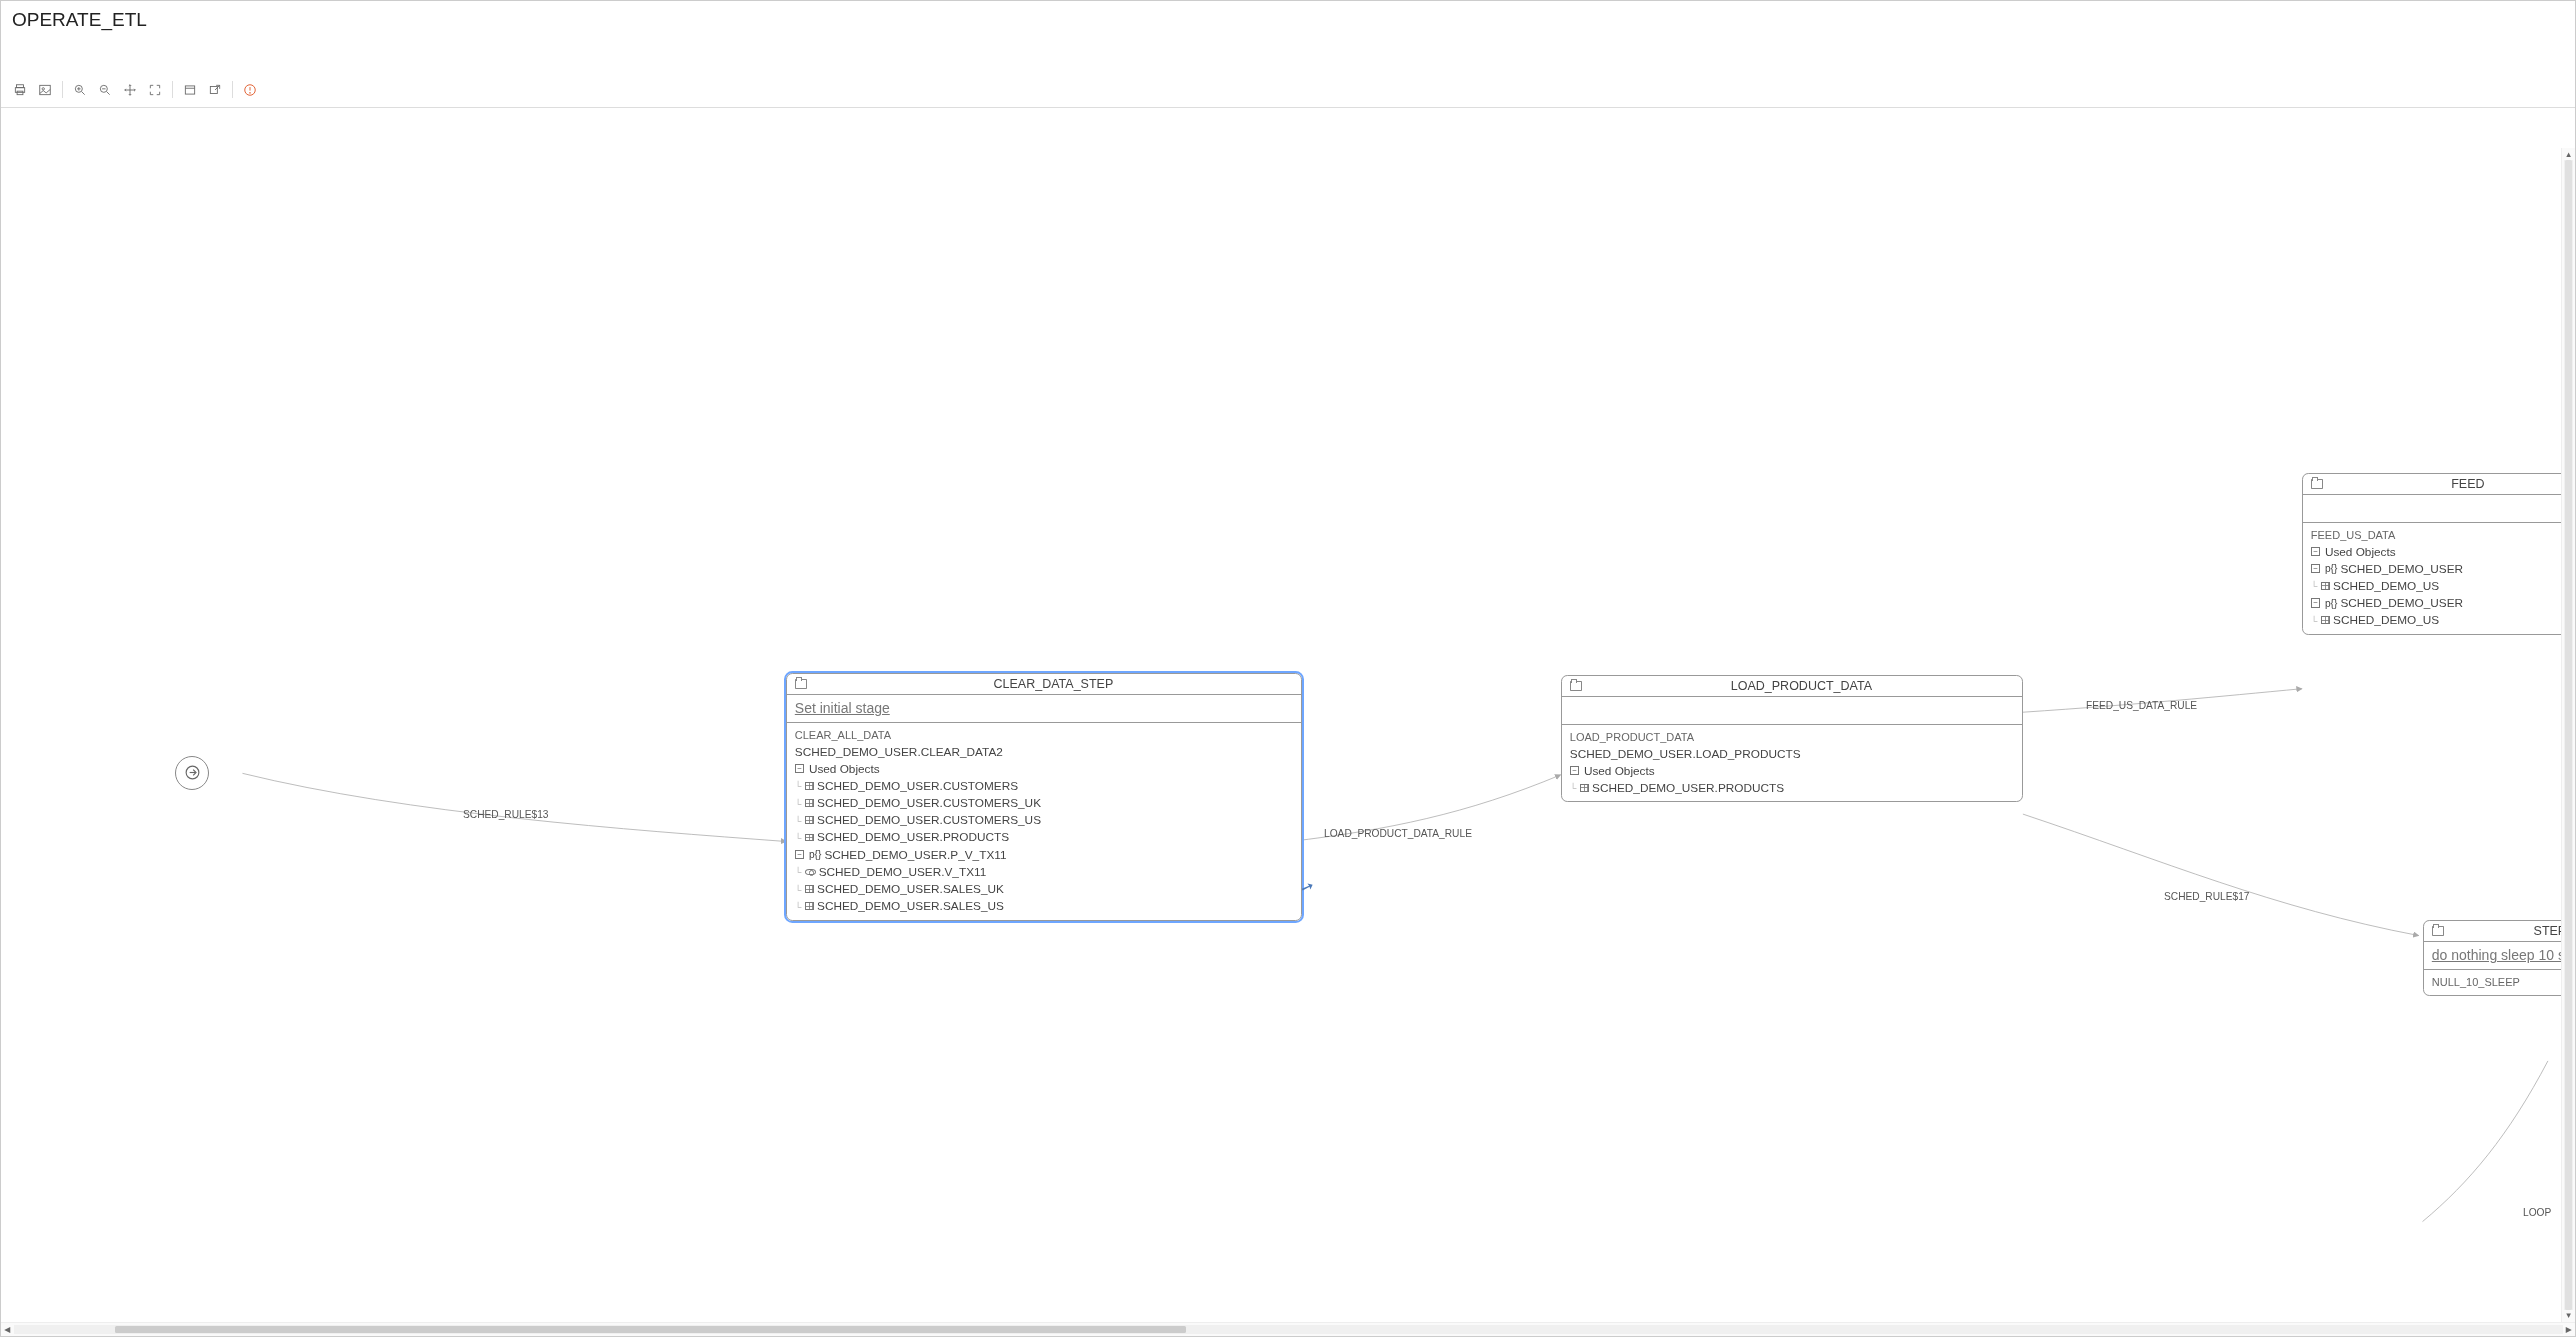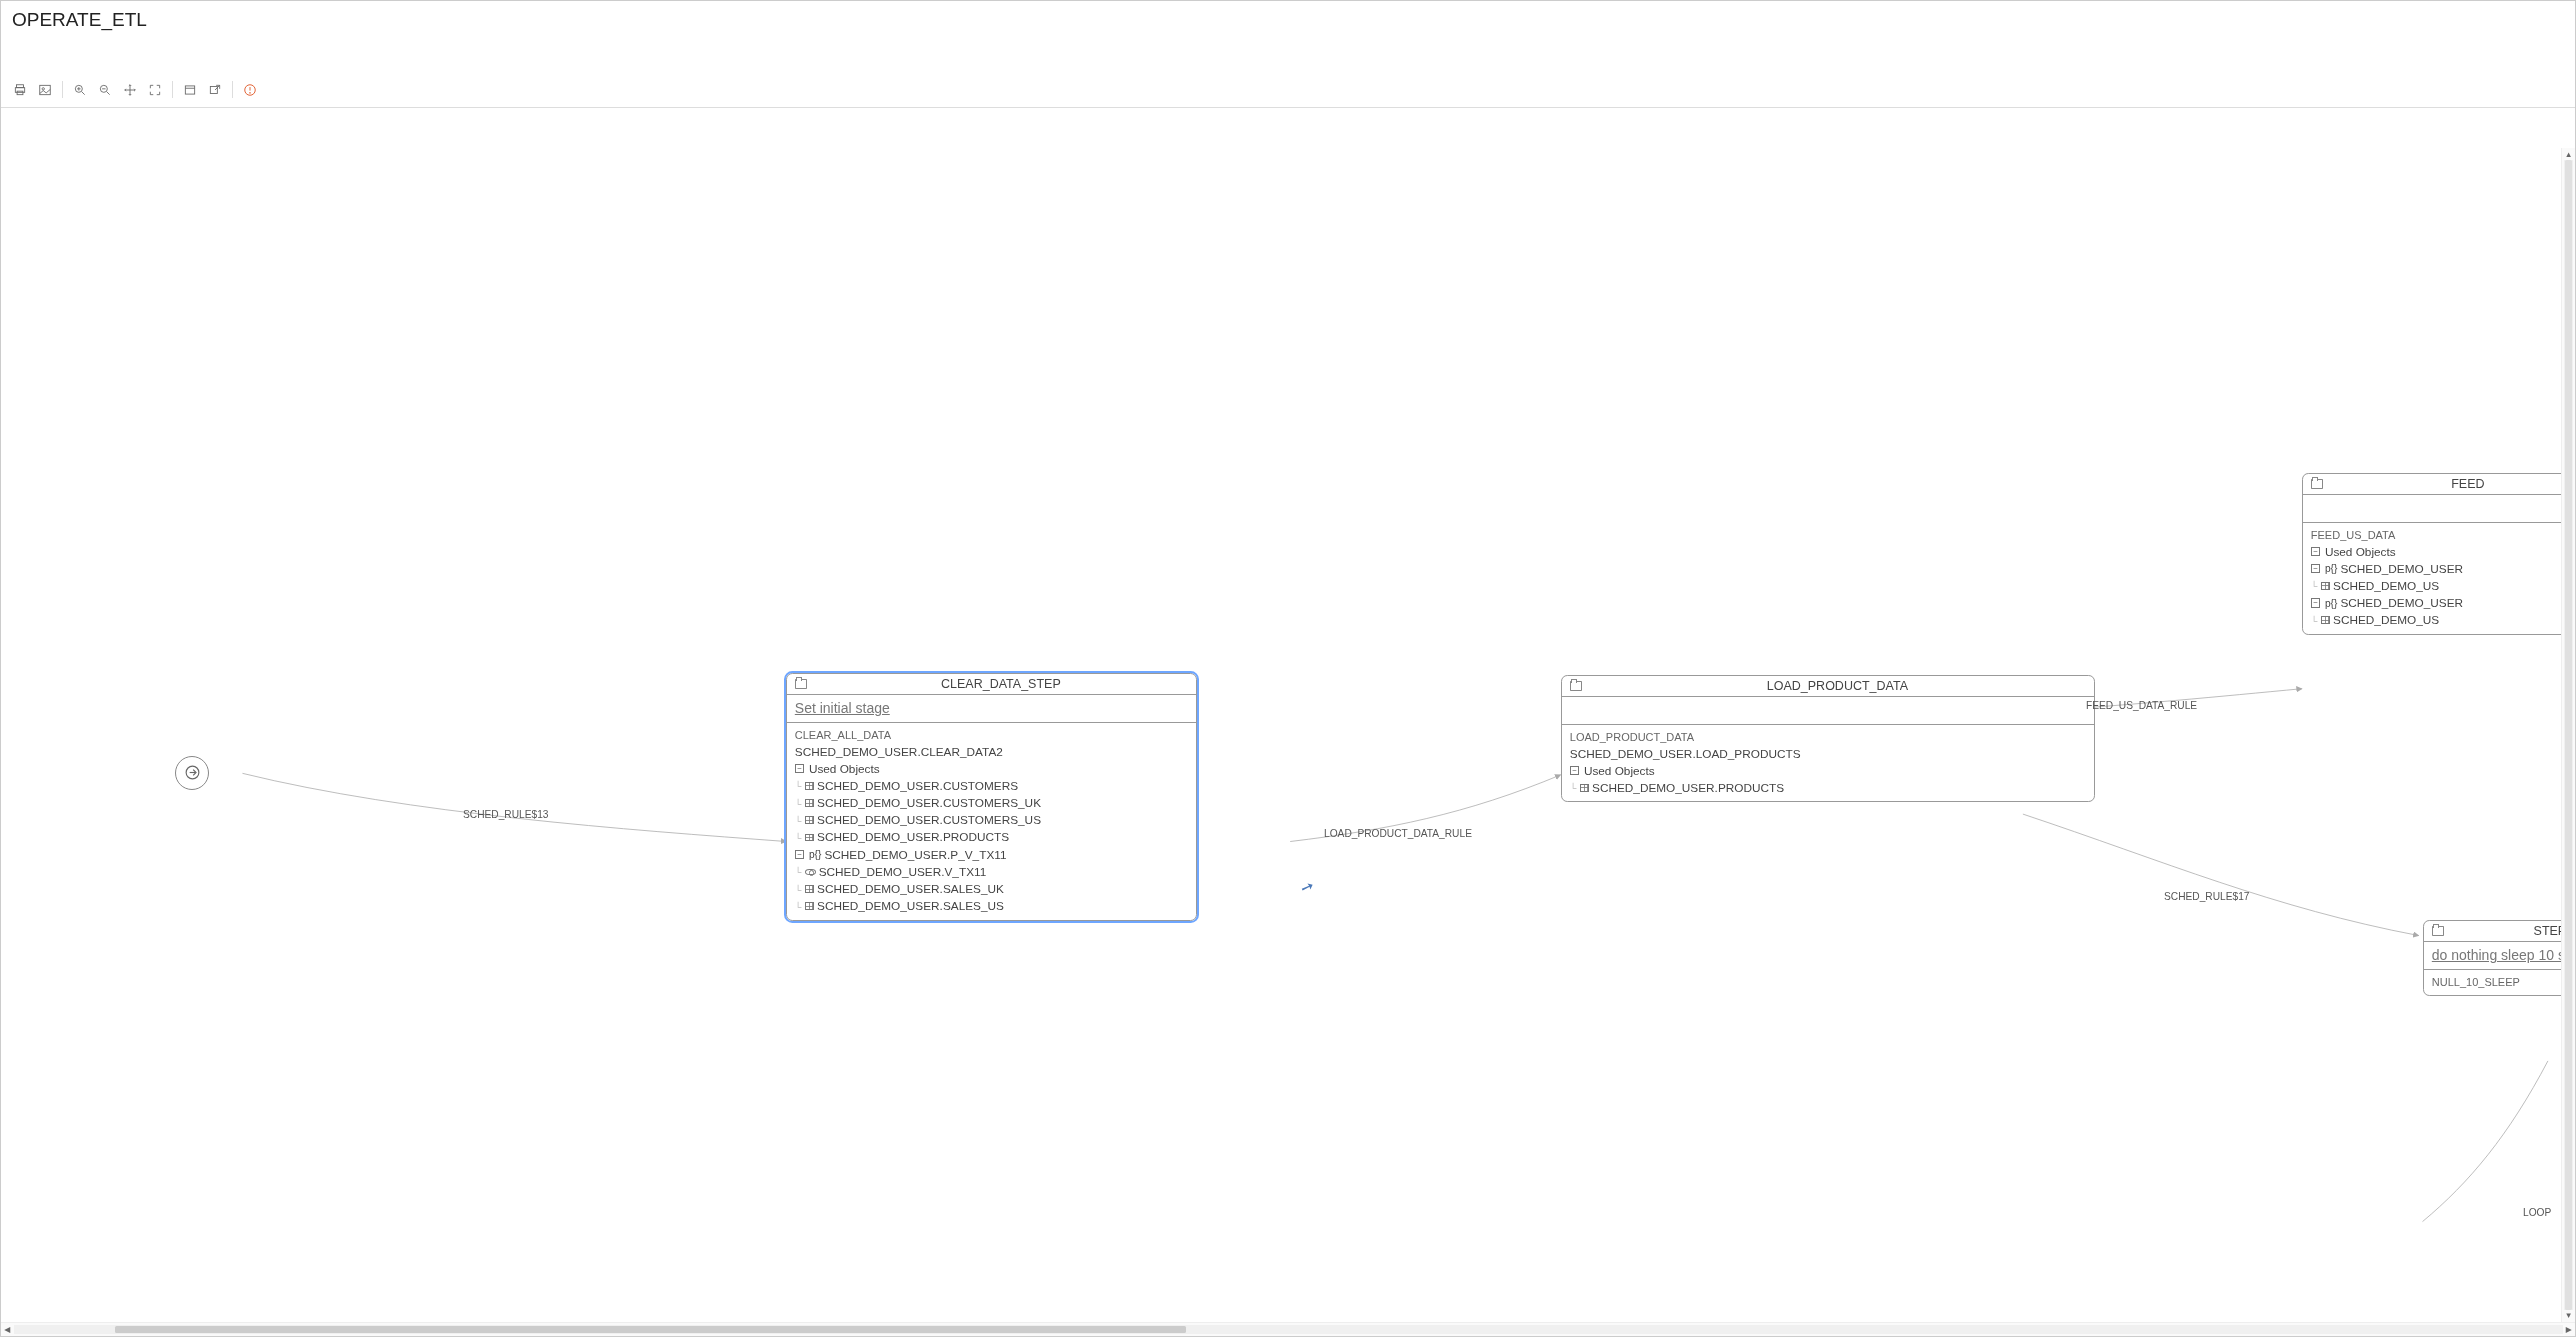--- a/index.html
+++ b/index.html
@@ -187,21 +187,21 @@
       </svg>
 
       <div class="start-node" style="left:174px; top:608px">
         <svg viewBox="0 0 24 24" fill="none" stroke="currentColor" stroke-width="1.6">
             <circle cx="12" cy="12" r="9"></circle>
             <path d="M8 12h8"></path>
             <path d="M13 8l4 4-4 4"></path>
           </svg>
       </div>
 
-      <div class="node selected" style="left:785px; top:525px; width:411px">
+      <div class="node selected" style="left:785px; top:525px; width:516px">
         <div class="node-head">
           <span class="folder"></span>
           <span class="title">CLEAR_DATA_STEP</span>
         </div>
         <div class="node-sub">Set initial stage</div>
         <div class="node-body">
           <div class="line caption">CLEAR_ALL_DATA</div>
           <div class="line">SCHED_DEMO_USER.CLEAR_DATA2</div>
           <div class="line">
             <span class="expander">−</span>
@@ -245,21 +245,21 @@
           <div class="line indent">
               <span class="tree-dash">└</span>
               <span class="ico-table"></span>
               <span>SCHED_DEMO_USER.SALES_US</span>
             </div>
         </div>
       </div>
 
       <div class="tick-arrow" style="left:1300px; top:729px">➚</div>
 
-      <div class="node" style="left:1560px; top:527px; width:534px">
+      <div class="node" style="left:1560px; top:527px; width:462px">
         <div class="node-head">
           <span class="folder"></span>
           <span class="title">LOAD_PRODUCT_DATA</span>
         </div>
         <div class="node-sub"></div>
         <div class="node-body">
           <div class="line caption">LOAD_PRODUCT_DATA</div>
           <div class="line">SCHED_DEMO_USER.LOAD_PRODUCTS</div>
           <div class="line">
             <span class="expander">−</span>

